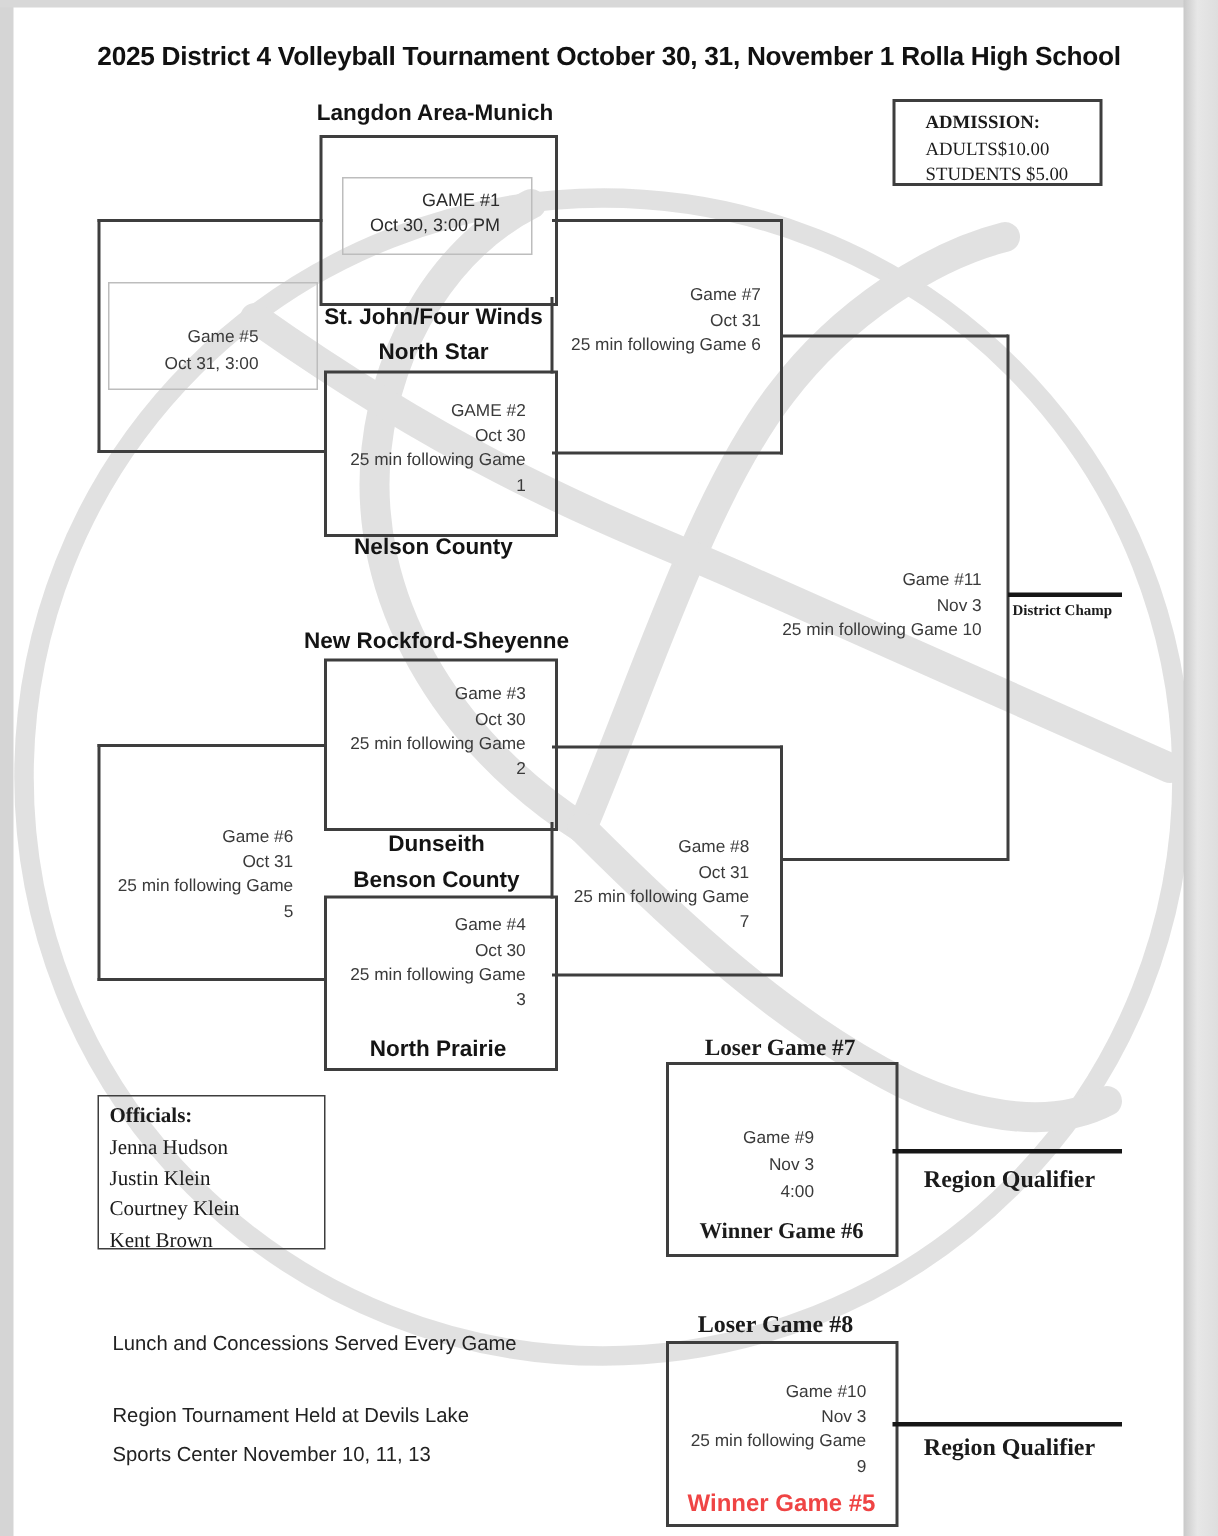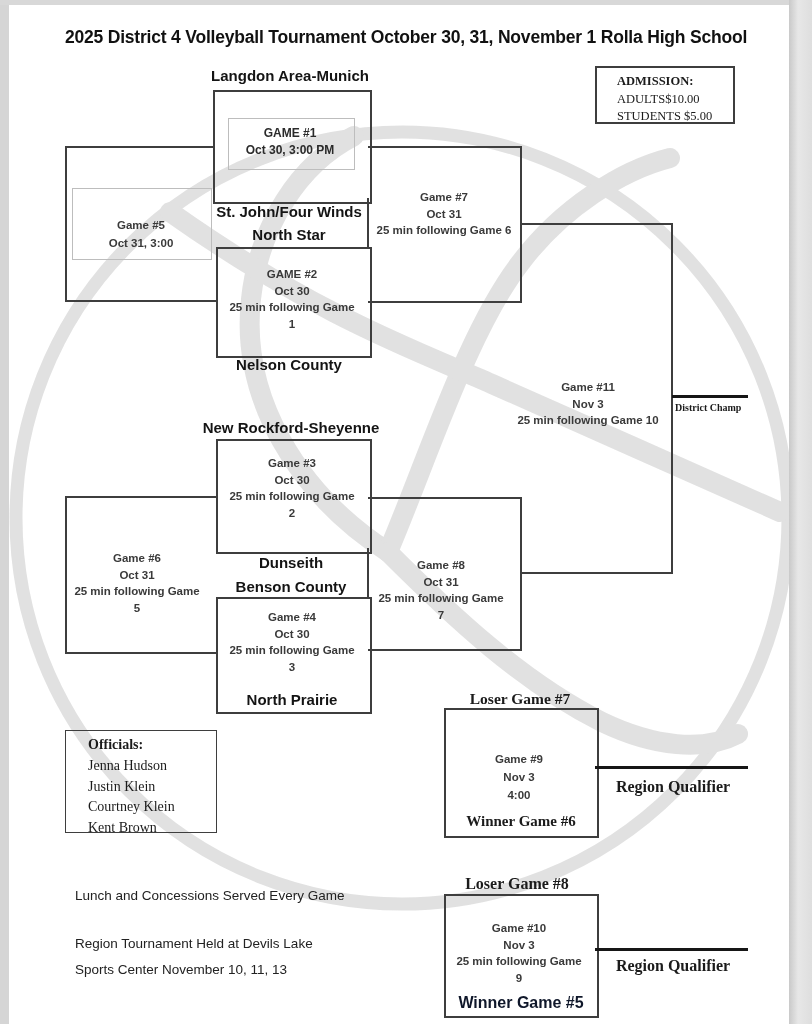--- a/index.html
+++ b/index.html
@@ -15,43 +15,43 @@
   .heavy{background:#161616;}
   .title{
     position:absolute;left:0;top:27px;width:812px;text-align:center;
     font-weight:700;font-size:17.5px;color:#111;letter-spacing:-0.2px;z-index:3;white-space:nowrap;
   }
   .team{
     position:absolute;transform:translateX(-50%);white-space:nowrap;text-align:center;
     font-weight:700;font-size:15px;color:#141414;z-index:3;
   }
   .ginfo{
-    position:absolute;transform:translateX(-50%);text-align:center;white-space:nowrap;
-    font-weight:700;font-size:11.5px;line-height:16.5px;color:#3a3a3a;z-index:3;
+    position:absolute;transform:translateX(-50%);text-align:right;white-space:nowrap;
+    font-weight:400;font-size:11.5px;line-height:16.5px;color:#3a3a3a;z-index:3;
   }
   .ginfo.big{font-size:12px;line-height:17px;color:#2b2b2b;}
   .serif-label{
     position:absolute;transform:translateX(-50%);white-space:nowrap;text-align:center;
     font-family:"Liberation Serif",serif;font-weight:700;color:#1b1b1b;z-index:3;
   }
   .serif-left{
     position:absolute;white-space:nowrap;
     font-family:"Liberation Serif",serif;font-weight:700;color:#1b1b1b;z-index:3;
   }
   .sans-label{
     position:absolute;transform:translateX(-50%);white-space:nowrap;text-align:center;
-    font-weight:700;color:#0f172a;z-index:3;
+    font-weight:700;color:#ef4444;z-index:3;
   }
   .note{
     position:absolute;white-space:nowrap;font-weight:400;font-size:13.5px;color:#222;z-index:3;
   }
   #admission-box{padding:5px 0 0 20px;box-sizing:border-box;
     font-family:"Liberation Serif",serif;font-size:12.5px;line-height:17.5px;color:#1b1b1b;}
   #admission-box .hd{font-weight:700;}
-  #officials-box{padding:4px 0 0 22px;box-sizing:border-box;
+  #officials-box{padding:4px 0 0 7px;box-sizing:border-box;
     font-family:"Liberation Serif",serif;font-size:14px;line-height:20.8px;color:#1b1b1b;}
   #officials-box .hd{font-weight:700;}
 </style>
 </head>
 <body>
 
 <div id="canvas">
 
   <div class="edge" style="left:0;top:0;width:9px;height:1024px;background:#d5d5d5;z-index:4;"></div>
   <div class="edge" style="left:0;top:0;width:812px;height:5px;background:#d8d8d8;z-index:4;"></div>

